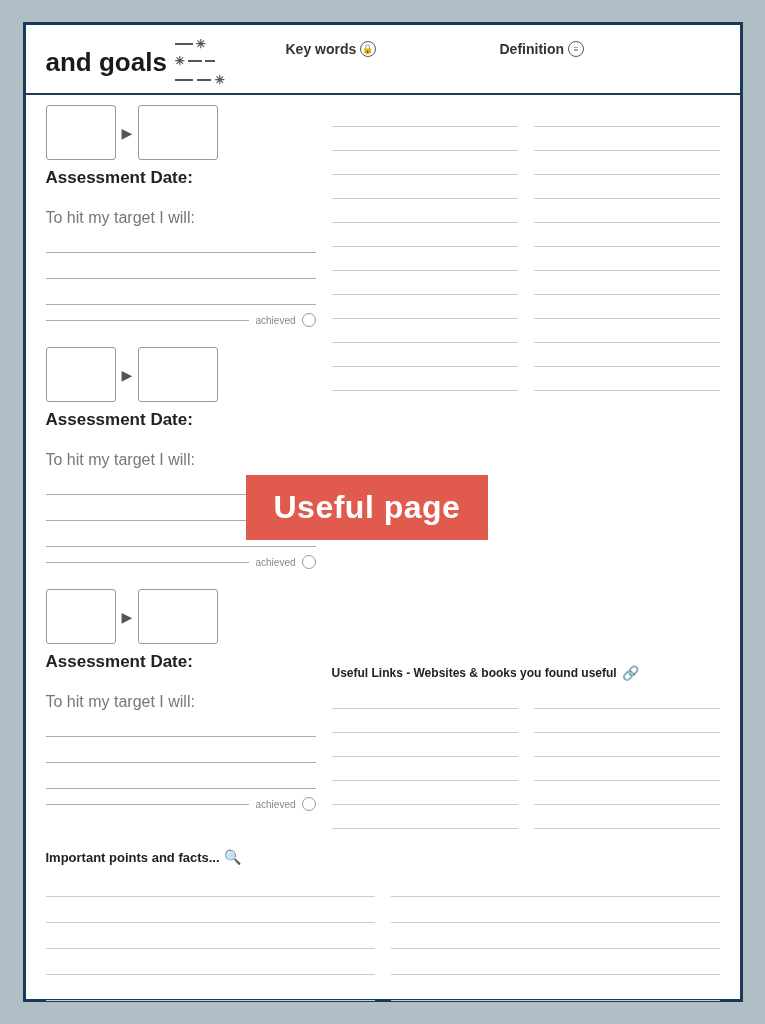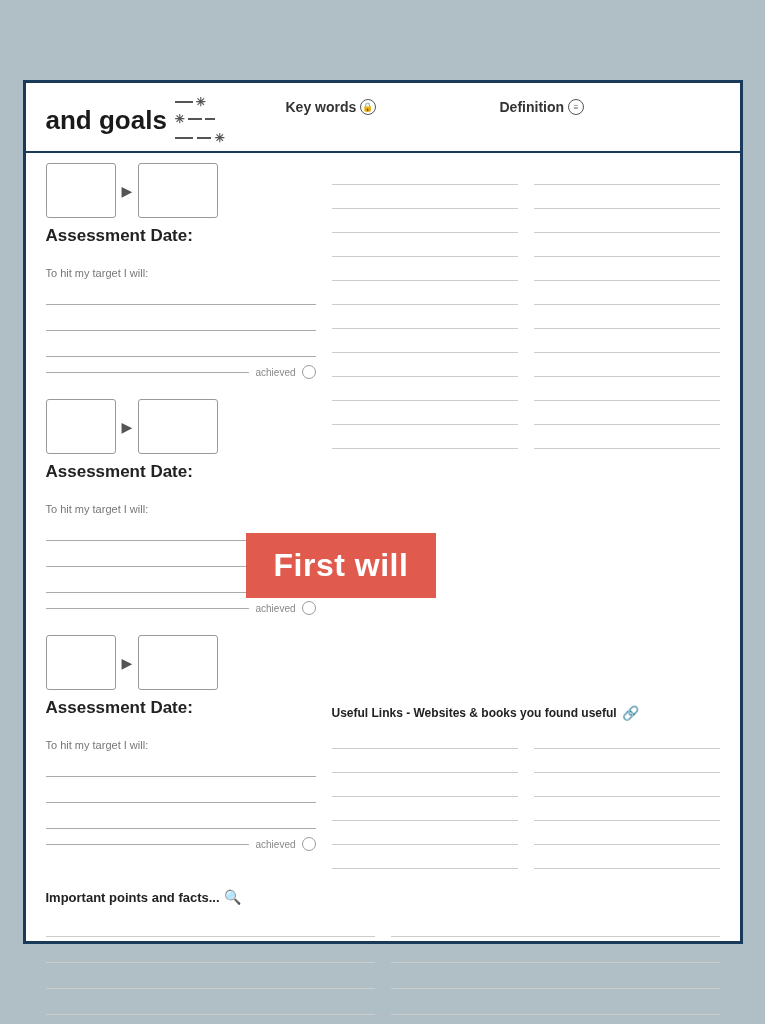--- a/index.html
+++ b/index.html
@@ -10,21 +10,21 @@
       background: #b0bec5;
       display: flex;
       align-items: center;
       justify-content: center;
       font-family: Arial, sans-serif;
       overflow: hidden;
     }
 
     .page-wrapper {
       width: 720px;
-      height: 864px;
+      height: 980px;
       background: #fff;
       border: 3px solid #1a3a5c;
       position: relative;
       display: flex;
       flex-direction: column;
     }
 
     
     .top-border {
       height: 6px;
@@ -197,21 +197,21 @@
     }
 
     .assessment-label {
       font-size: 17px;
       font-weight: 700;
       color: #222;
       margin-bottom: 1px;
     }
 
     .assessment-sublabel {
-      font-size: 11px;
+      font-size: 16px;
       color: #777;
       margin-bottom: 8px;
       margin-top: 21px;
     }
 
     .write-line {
       border: none;
       border-bottom: 1px solid #aaa;
       margin-bottom: 8px;
       height: 18px;
@@ -521,16 +521,16 @@
         <div class="imp-line"></div>
         <div class="imp-line"></div>
         <div class="imp-line"></div>
         <div class="imp-line"></div>
         <div class="imp-line"></div>
       </div>
     </div>
   </div>
 
   <div class="first-page-overlay">
-    <span class="first-page-text">First will</span>
+    <span class="first-page-text">Useful page</span>
   </div>
 
 </div>
 
 </body></html>

